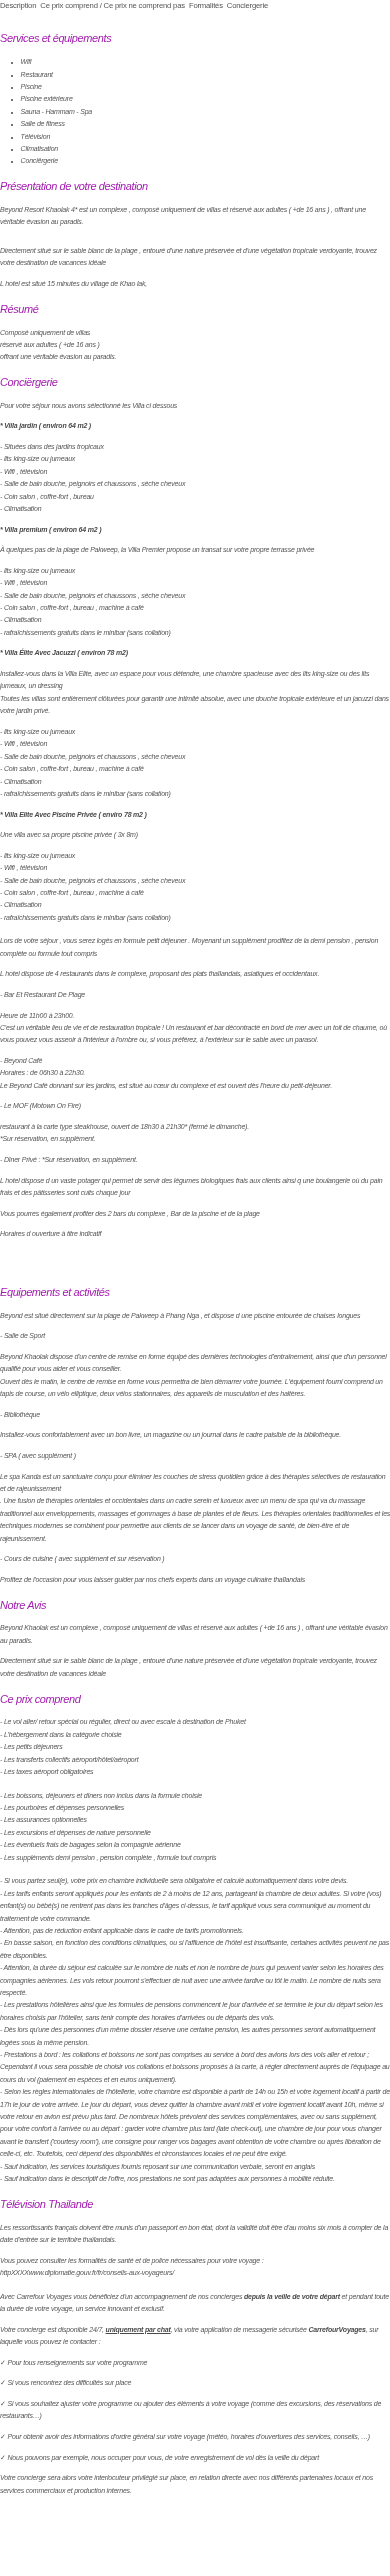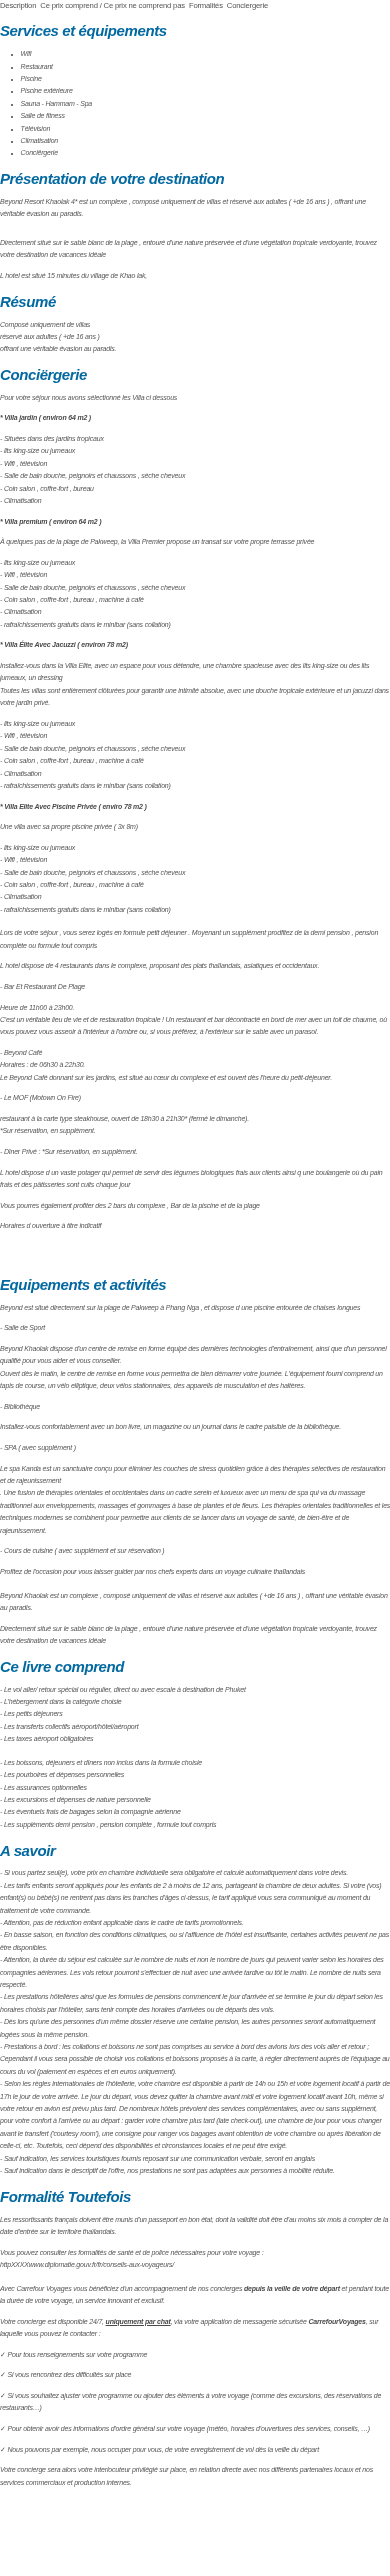--- a/index.html
+++ b/index.html
@@ -4,28 +4,28 @@
 <style>
   html, body { margin: 0; padding: 0; background: #ffffff; }
   body {
     width: 391px;
     font-family: "Liberation Sans", "DejaVu Sans", sans-serif;
     color: #555555;
   }
   .page { padding: 2.1px 0 10.3px 0; }
   .tabs-line {
     font-size: 7.7px; color: #555; letter-spacing: -0.2px;
-    margin: 0 0 13px 0; line-height: 8.2px;
+    margin: 0 0 21px 0; line-height: 8.2px;
   }
   .tabs-line span { margin-right: 2.1px; }
   h2.sec {
-    color: #0369a1;
+    color: #a21caf;
     font-style: italic;
-    font-weight: bold;
-    font-size: 15px;
+    font-weight: normal;
+    font-size: 11px;
     letter-spacing: -0.4px;
     margin: 0 0 9.3px 0;
     line-height: 15.5px;
   }
   p, li {
     font-style: italic;
     font-size: 7px;
     letter-spacing: -0.2px;
     line-height: 12.4px;
     margin: 0;
@@ -161,59 +161,59 @@
     <p class="block">- Bibliothèque</p>
     <p class="block">Installez-vous confortablement avec un bon livre, un magazine ou un journal dans le cadre paisible de la bibliothèque.</p>
     <p class="block">- SPA ( avec supplément )</p>
     <p>Le spa Kanda est un sanctuaire conçu pour éliminer les couches de stress quotidien grâce à des thérapies sélectives de restauration et de rajeunissement</p>
     <p class="block">. Une fusion de thérapies orientales et occidentales dans un cadre serein et luxueux avec un menu de spa qui va du massage traditionnel aux enveloppements, massages et gommages à base de plantes et de fleurs. Les thérapies orientales traditionnelles et les techniques modernes se combinent pour permettre aux clients de se lancer dans un voyage de santé, de bien-être et de rajeunissement.</p>
     <p class="block">- Cours de cuisine ( avec supplément et sur réservation )</p>
     <p class="block">Profitez de l'occasion pour vous laisser guider par nos chefs experts dans un voyage culinaire thaïlandais</p>
   </section>
 
   <section>
+    <h2 class="sec">Notre Avis</h2>
     <p class="block">Beyond Khaolak est un complexe , composé uniquement de villas et réservé aux adultes ( +de 16 ans ) , offrant une véritable évasion au paradis.</p>
     <p class="block">Directement situé sur le sable blanc de la plage , entouré d'une nature préservée et d'une végétation tropicale verdoyante, trouvez votre destination de vacances idéale</p>
   </section>
 
   <section>
-    <h2 class="sec">Ce livre comprend</h2>
+    <h2 class="sec">Ce prix comprend</h2>
     <p>- Le vol aller/ retour spécial ou régulier, direct ou avec escale à destination de Phuket</p>
     <p>- L'hébergement dans la catégorie choisie</p>
     <p>- Les petits déjeuners</p>
     <p>- Les transferts collectifs aéroport/hôtel/aéroport</p>
     <p class="block">- Les taxes aéroport obligatoires</p>
   </section>
 
   <section>
     <p>- Les boissons, déjeuners et dîners non inclus dans la formule choisie</p>
     <p>- Les pourboires et dépenses personnelles</p>
     <p>- Les assurances optionnelles</p>
     <p>- Les excursions et dépenses de nature personnelle</p>
     <p>- Les éventuels frais de bagages selon la compagnie aérienne</p>
     <p class="block">- Les suppléments demi pension , pension complète , formule tout compris</p>
   </section>
 
   <section>
-    <h2 class="sec">A savoir</h2>
     <p>- Si vous partez seul(e), votre prix en chambre individuelle sera obligatoire et calculé automatiquement dans votre devis.</p>
     <p>- Les tarifs enfants seront appliqués pour les enfants de 2 à moins de 12 ans, partageant la chambre de deux adultes. Si votre (vos) enfant(s) ou bébé(s) ne rentrent pas dans les tranches d'âges ci-dessus, le tarif appliqué vous sera communiqué au moment du traitement de votre commande.</p>
     <p>- Attention, pas de réduction enfant applicable dans le cadre de tarifs promotionnels.</p>
     <p>- En basse saison, en fonction des conditions climatiques, ou si l'affluence de l'hôtel est insuffisante, certaines activités peuvent ne pas être disponibles.</p>
     <p>- Attention, la durée du séjour est calculée sur le nombre de nuits et non le nombre de jours qui peuvent varier selon les horaires des compagnies aériennes. Les vols retour pourront s'effectuer de nuit avec une arrivée tardive ou tôt le matin. Le nombre de nuits sera respecté.</p>
     <p>- Les prestations hôtelières ainsi que les formules de pensions commencent le jour d'arrivée et se termine le jour du départ selon les horaires choisis par l'hôtelier, sans tenir compte des horaires d'arrivées ou de départs des vols.</p>
     <p>- Dès lors qu'une des personnes d'un même dossier réserve une certaine pension, les autres personnes seront automatiquement logées sous la même pension.</p>
     <p>- Prestations à bord : les collations et boissons ne sont pas comprises au service à bord des avions lors des vols aller et retour ; Cependant il vous sera possible de choisir vos collations et boissons proposés à la carte, à régler directement auprès de l'équipage au cours du vol (paiement en espèces et en euros uniquement).</p>
     <p>- Selon les règles internationales de l'hôtellerie, votre chambre est disponible à partir de 14h ou 15h et votre logement locatif à partir de 17h le jour de votre arrivée. Le jour du départ, vous devez quitter la chambre avant midi et votre logement locatif avant 10h, même si votre retour en avion est prévu plus tard. De nombreux hôtels prévoient des services complémentaires, avec ou sans supplément, pour votre confort à l'arrivée ou au départ : garder votre chambre plus tard (late check-out), une chambre de jour pour vous changer avant le transfert ('courtesy room'), une consigne pour ranger vos bagages avant obtention de votre chambre ou après libération de celle-ci, etc. Toutefois, ceci dépend des disponibilités et circonstances locales et ne peut être exigé.</p>
     <p>- Sauf indication, les services touristiques fournis reposant sur une communication verbale, seront en anglais</p>
     <p class="block">- Sauf indication dans le descriptif de l'offre, nos prestations ne sont pas adaptées aux personnes à mobilité réduite.</p>
   </section>
 
   <section>
-    <h2 class="sec">Formalité Toutefois</h2>
+    <h2 class="sec">Télévision Thailande</h2>
     <p class="block">Les ressortissants français doivent être munis d'un passeport en bon état, dont la validité doit être d'au moins six mois à compter de la date d'entrée sur le territoire thaïlandais.</p>
     <p>Vous pouvez consulter les formalités de santé et de police nécessaires pour votre voyage :</p>
     <p class="block">httpXXXXwww.diplomatie.gouv.fr/fr/conseils-aux-voyageurs/</p>
   </section>
 
   <section>
     <p class="block"><span>Avec Carrefour Voyages vous bénéficiez d'un accompagnement de nos concierges </span><span class="bold">depuis la veille de votre départ</span><span> et pendant toute la durée de votre voyage, un service innovant et exclusif.</span></p>
     <p class="block"><span>Votre concierge est disponible 24/7, </span><span class="bold u">uniquement par chat</span><span>, via votre application de messagerie sécurisée </span><span class="bold">CarrefourVoyages</span><span>, sur laquelle vous pouvez le contacter :</span></p>
     <p class="block">✓ Pour tous renseignements sur votre programme</p>
     <p class="block">✓ Si vous rencontrez des difficultés sur place</p>

